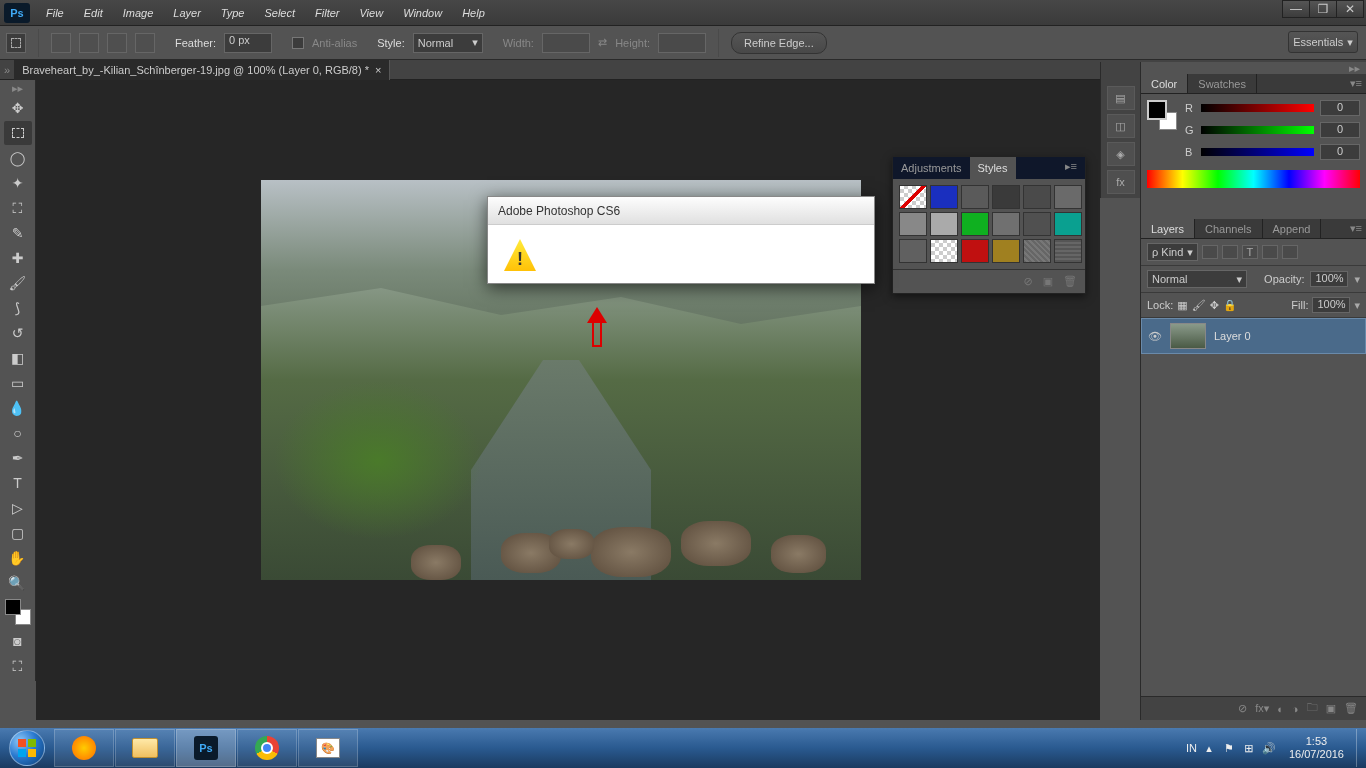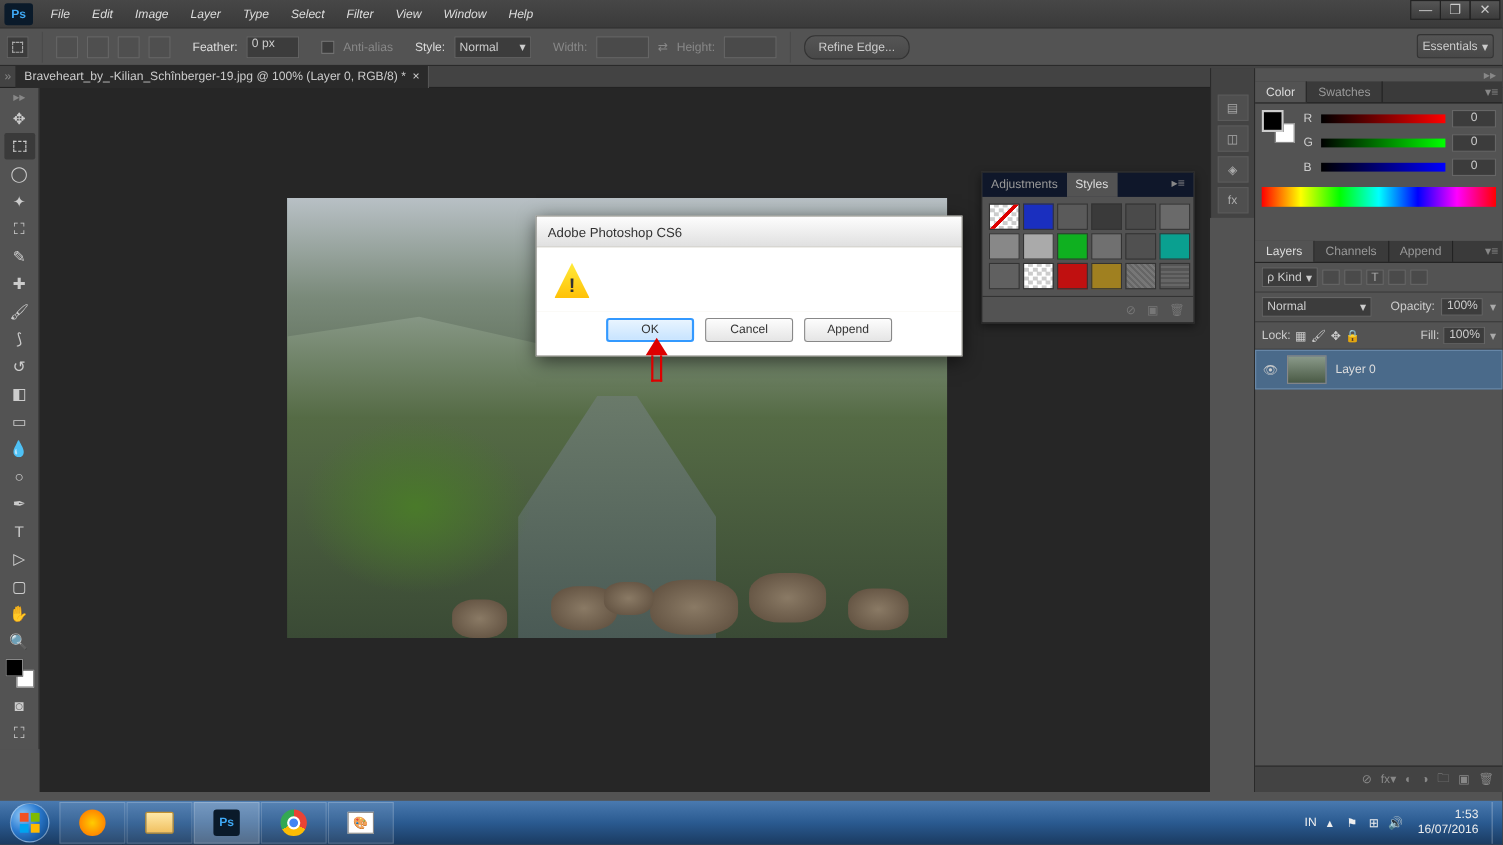--- a/index.html
+++ b/index.html
@@ -109,21 +109,21 @@
 .btab { padding: 0 10px; color: #ccc; display: flex; align-items: center; border-right: 1px solid #222; }
 
 
 .taskbar { position: absolute; bottom: 0; left: 0; right: 0; height: 40px; background: linear-gradient(#4a7ab0, #2a5a90, #1a3a60); display: flex; align-items: center; }
 .start-btn { width: 54px; height: 40px; display: flex; align-items: center; justify-content: center; }
 .start-orb { width: 36px; height: 36px; border-radius: 50%; background: radial-gradient(circle at 30% 30%, #8ec8f8, #2a7ad0 45%, #0a3a70); border: 1px solid rgba(255,255,255,0.4); display: flex; align-items: center; justify-content: center; }
 .task-item { width: 60px; height: 38px; border: 1px solid rgba(255,255,255,0.2); background: rgba(255,255,255,0.08); display: flex; align-items: center; justify-content: center; margin-right: 1px; }
 .task-item.active { background: rgba(255,255,255,0.25); }
 .tray { margin-left: auto; display: flex; align-items: center; gap: 4px; padding-right: 0; color: #eee; font-size: 10px; }
 .tray-icon { width: 16px; height: 16px; display: flex; align-items: center; justify-content: center; }
-.clock { text-align: right; line-height: 1.2; padding: 0 8px; }
+.clock { text-align: center; line-height: 1.2; padding: 0 8px; }
 .separator-v { width: 1px; height: 28px; background: #4a4a4a; margin: 0 4px; }
 </style>
 </head>
 <body>
 
 <div class="titlebar">
   <div class="ps-logo">Ps</div>
   <div class="menu">
     <div class="menu-item">File</div>
     <div class="menu-item">Edit</div>
@@ -359,25 +359,20 @@
     <span>▣</span>
     <span>🗑</span>
   </div>
 </div>
 
 <div class="dialog">
   <div class="dialog-title">Adobe Photoshop CS6</div>
   <div class="dialog-body">
     <div class="warn-icon">!</div>
   </div>
-  <div class="dialog-buttons">
-    <button class="dlg-btn primary">OK</button>
-    <button class="dlg-btn">Cancel</button>
-    <button class="dlg-btn">Append</button>
-  </div>
 </div>
 
 <div class="red-arrow">
   <div class="red-arrow-head"></div>
   <div class="red-arrow-stem"></div>
 </div>
 
 <div class="status-bar">
   <span>100%</span>
   <span style="color:#777;">◔</span>

